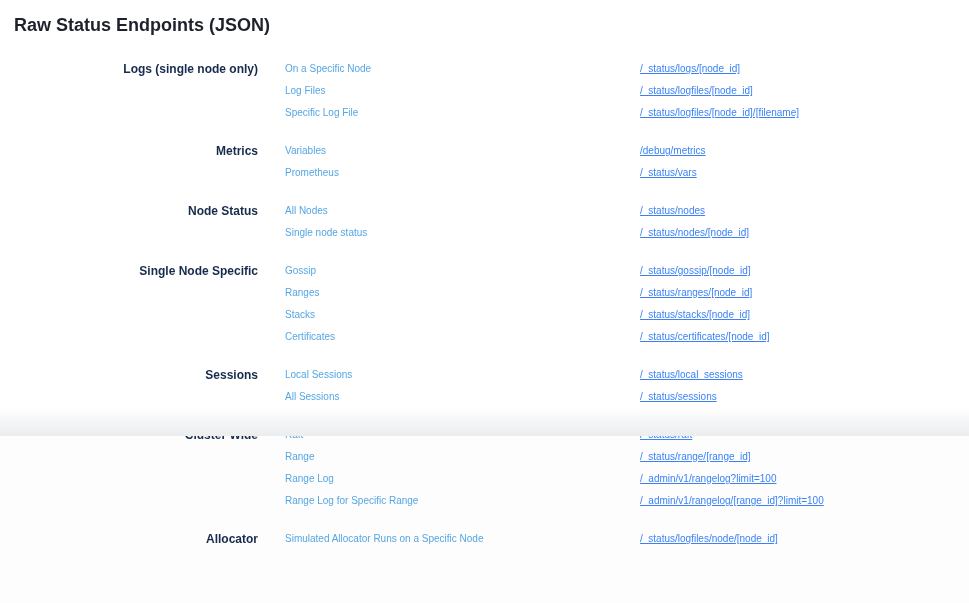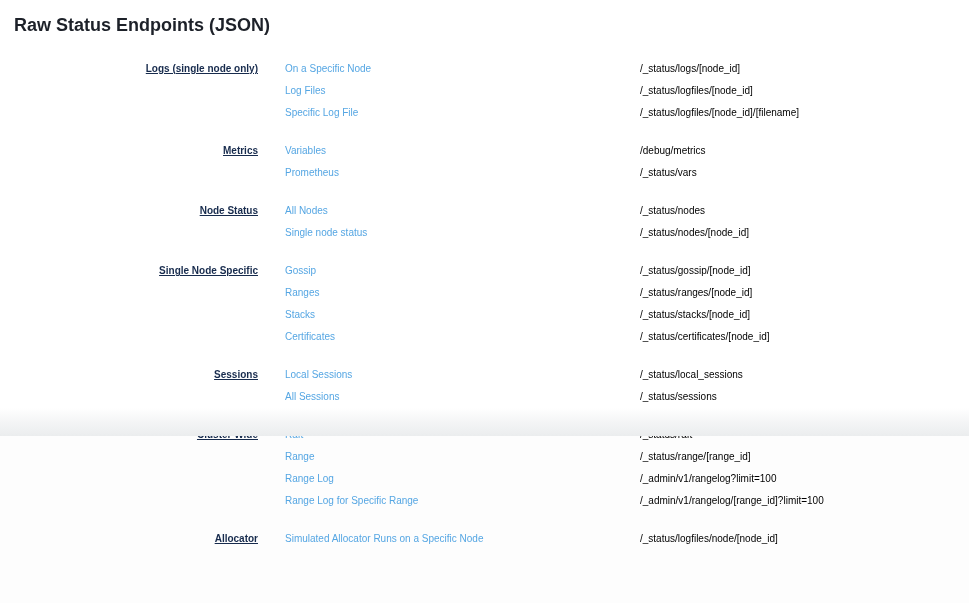--- a/index.html
+++ b/index.html
@@ -30,44 +30,44 @@
   }
   .group {
     display: flex;
     align-items: flex-start;
     margin-bottom: 16px;
   }
   .category {
     width: 258px;
     flex: 0 0 258px;
     text-align: right;
-    font-size: 10px;
+    font-size: 12px;
     font-weight: 600;
     line-height: 22px;
     color: #172b4d;
-    text-decoration: underline;
   }
   .rows {
     flex: 1;
     padding-left: 27px;
   }
   .row {
     display: flex;
     line-height: 22px;
     font-size: 10px;
   }
   .link {
     flex: 0 0 355px;
     width: 355px;
     color: #55a6e3;
     text-decoration: none;
     cursor: pointer;
   }
   .path {
-    color: #000000;
+    color: #3b82f6;
+    text-decoration: underline;
   }
   .footer-strip {
     position: absolute;
     left: 0;
     right: 0;
     bottom: 0;
     height: 28px;
     background: linear-gradient(to bottom, #ffffff 0%, #f3f4f5 55%, #ebedee 100%);
   }
 </style>

